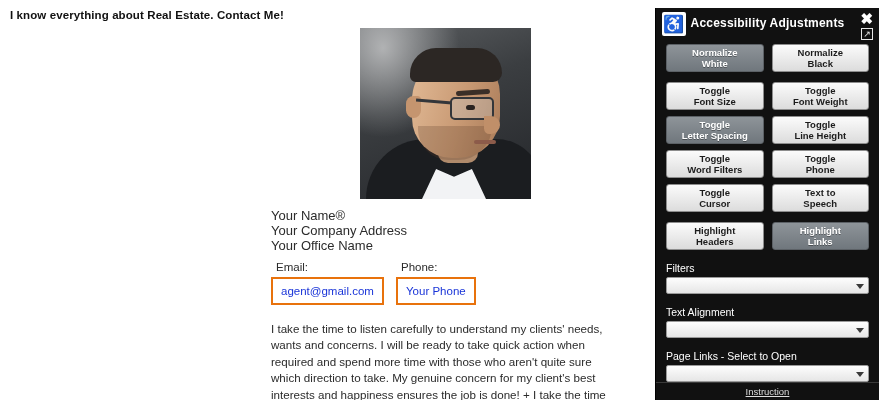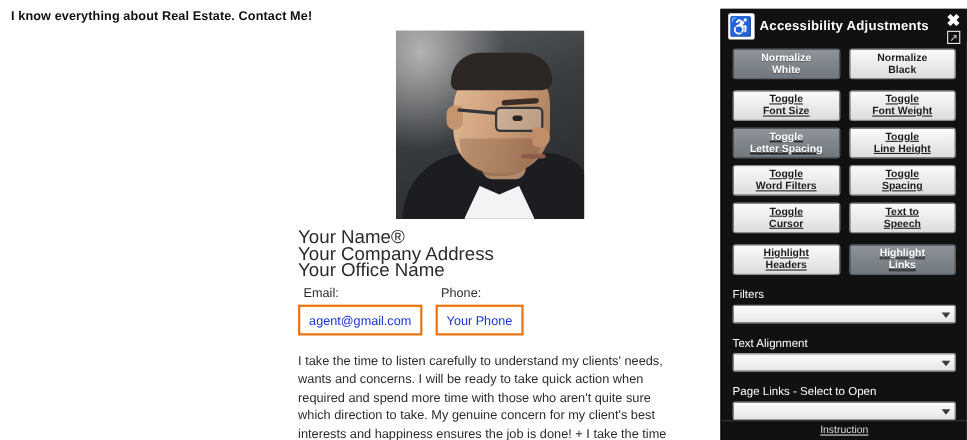--- a/index.html
+++ b/index.html
@@ -149,21 +149,21 @@
     left: 62px; bottom: 0;
     width: 64px; height: 30px;
     background: #f2f3f5;
     clip-path: polygon(0 100%, 22% 0, 50% 26%, 78% 0, 100% 100%);
   }
 
   .id-lines {
     margin-top: 9px;
     margin-left: 6px;
     line-height: 15px;
-    font-size: 17px;
+    font-size: 13px;
     color: #2b2b2b;
   }
 
   .contact-row {
     margin-top: 8px;
     margin-left: 6px;
     display: flex;
   }
   .contact-col-email { width: 125px; }
   .contact-col-phone { width: 120px; }
@@ -272,21 +272,21 @@
     cursor: pointer;
   }
   .a11y-btn.active {
     background: linear-gradient(#8e9499, #70777d);
     color: #ffffff;
     border-color: #5c6166;
     text-shadow: 0 1px 0 rgba(0,0,0,0.35);
   }
   .a11y-btn span { display: block; }
 
-  .grid-gap-lg { margin-top: 10px; text-decoration: underline; }
+  .grid-gap-lg { margin-top: 10px; }
 
   .select-group { margin-top: 12px; }
   .select-label {
     color: #ffffff;
     font-size: 10.5px;
     font-weight: normal;
     margin-bottom: 3px;
   }
   .sel {
     width: 100%;
@@ -436,21 +436,21 @@
       </div>
       <div class="a11y-btn">
         <div>
           <span>Toggle</span>
           <span>Word Filters</span>
         </div>
       </div>
       <div class="a11y-btn">
         <div>
           <span>Toggle</span>
-          <span>Spacing</span>
+          <span>Phone</span>
         </div>
       </div>
       <div class="a11y-btn">
         <div>
           <span>Toggle</span>
           <span>Cursor</span>
         </div>
       </div>
       <div class="a11y-btn">
         <div>

